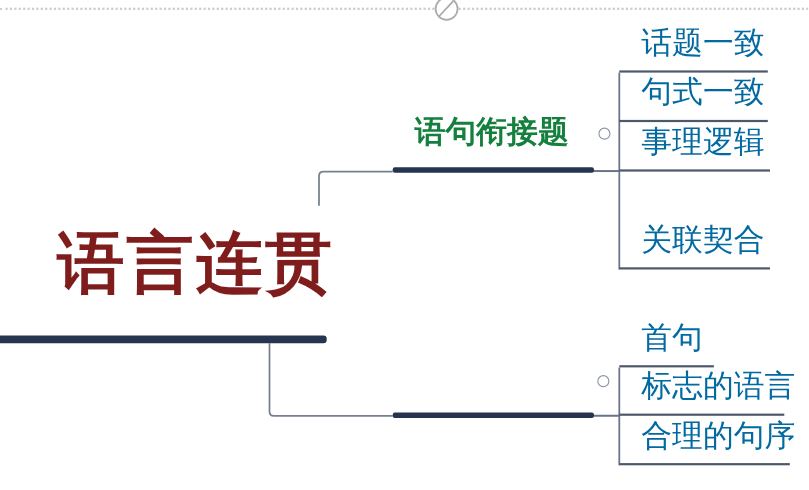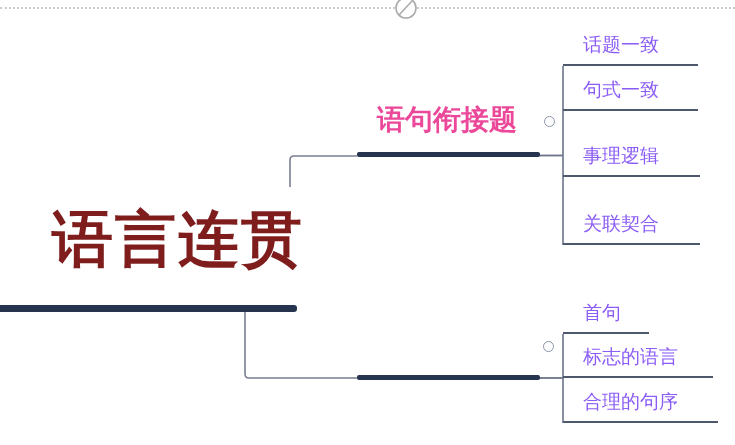--- a/index.html
+++ b/index.html
@@ -19,38 +19,38 @@
     position:absolute;left:52px;top:206px;
     font-size:61px;font-weight:bold;color:#7f1d1d;
     letter-spacing:2px;white-space:nowrap;line-height:1.1;
   }
   .root-bar{
     position:absolute;left:-4px;top:305px;width:301px;height:7px;
     background:#263450;border-radius:0 3px 3px 0;
   }
   .branch-label{
     position:absolute;
-    font-size:28px;font-weight:bold;color:#ec4899;
+    font-size:28px;font-weight:bold;color:#15803d;
     letter-spacing:0;white-space:nowrap;line-height:1.1;
   }
   .branch-bar{
     position:absolute;width:183px;height:5px;
     background:#263450;border-radius:2px;
   }
   .collapse-circle{
     position:absolute;width:9px;height:9px;
     border:1.5px solid #8a94a8;border-radius:50%;
     background:#ffffff;box-sizing:content-box;
   }
   .child-row{
     position:absolute;left:563px;height:32px;
     border-bottom:2px solid #4e586d;
     display:flex;align-items:flex-end;
     padding:0 0 6px 20px;box-sizing:border-box;
-    font-size:19px;color:#8b5cf6;white-space:nowrap;
+    font-size:28px;color:#0369a1;white-space:nowrap;
   }
 </style>
 </head>
 <body>
 
 <div class="canvas">
 
   <div class="dotted-top"></div>
 
   <svg class="overlay" width="735" height="445" viewBox="0 0 735 445" xmlns="http://www.w3.org/2000/svg">
@@ -75,21 +75,21 @@
 
   <div class="root-label">语言连贯</div>
   <div class="root-bar"></div>
 
   <div class="branch-label" style="left:377px;top:105px;">语句衔接题</div>
   <div class="branch-bar" style="left:357px;top:152px;"></div>
   <div class="collapse-circle" style="left:544px;top:116px;"></div>
 
   <div class="child-row" style="top:34px;width:135px;">话题一致</div>
   <div class="child-row" style="top:79px;width:135px;font-family:Liberation Serif, serif;">句式一致</div>
-  <div class="child-row" style="top:124px;width:137px;margin-top:21px;">事理逻辑</div>
+  <div class="child-row" style="top:124px;width:137px;">事理逻辑</div>
   <div class="child-row" style="top:213px;width:137px;text-align:center;">关联契合</div>
 
   <div class="branch-bar" style="left:357px;top:375px;"></div>
   <div class="collapse-circle" style="left:543px;top:341px;"></div>
 
   <div class="child-row" style="top:302px;width:86px;">首句</div>
   <div class="child-row" style="top:391px;width:155px;">合理的句序</div>
   <div class="child-row" style="top:346px;width:150px;">标志的语言</div>
 
 </div>

